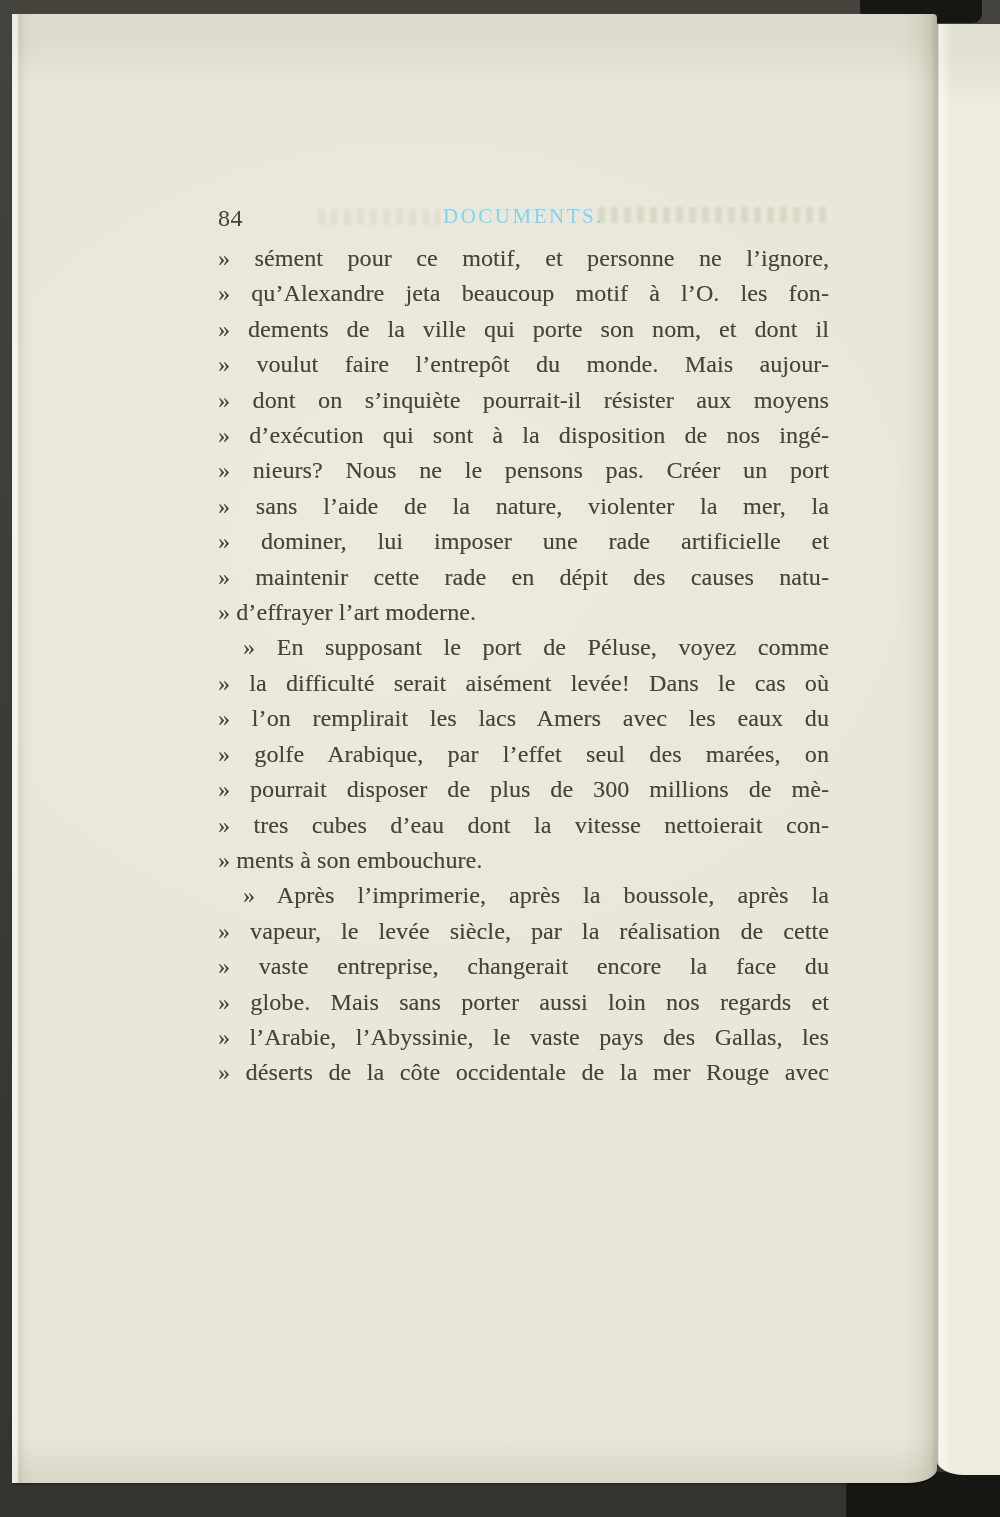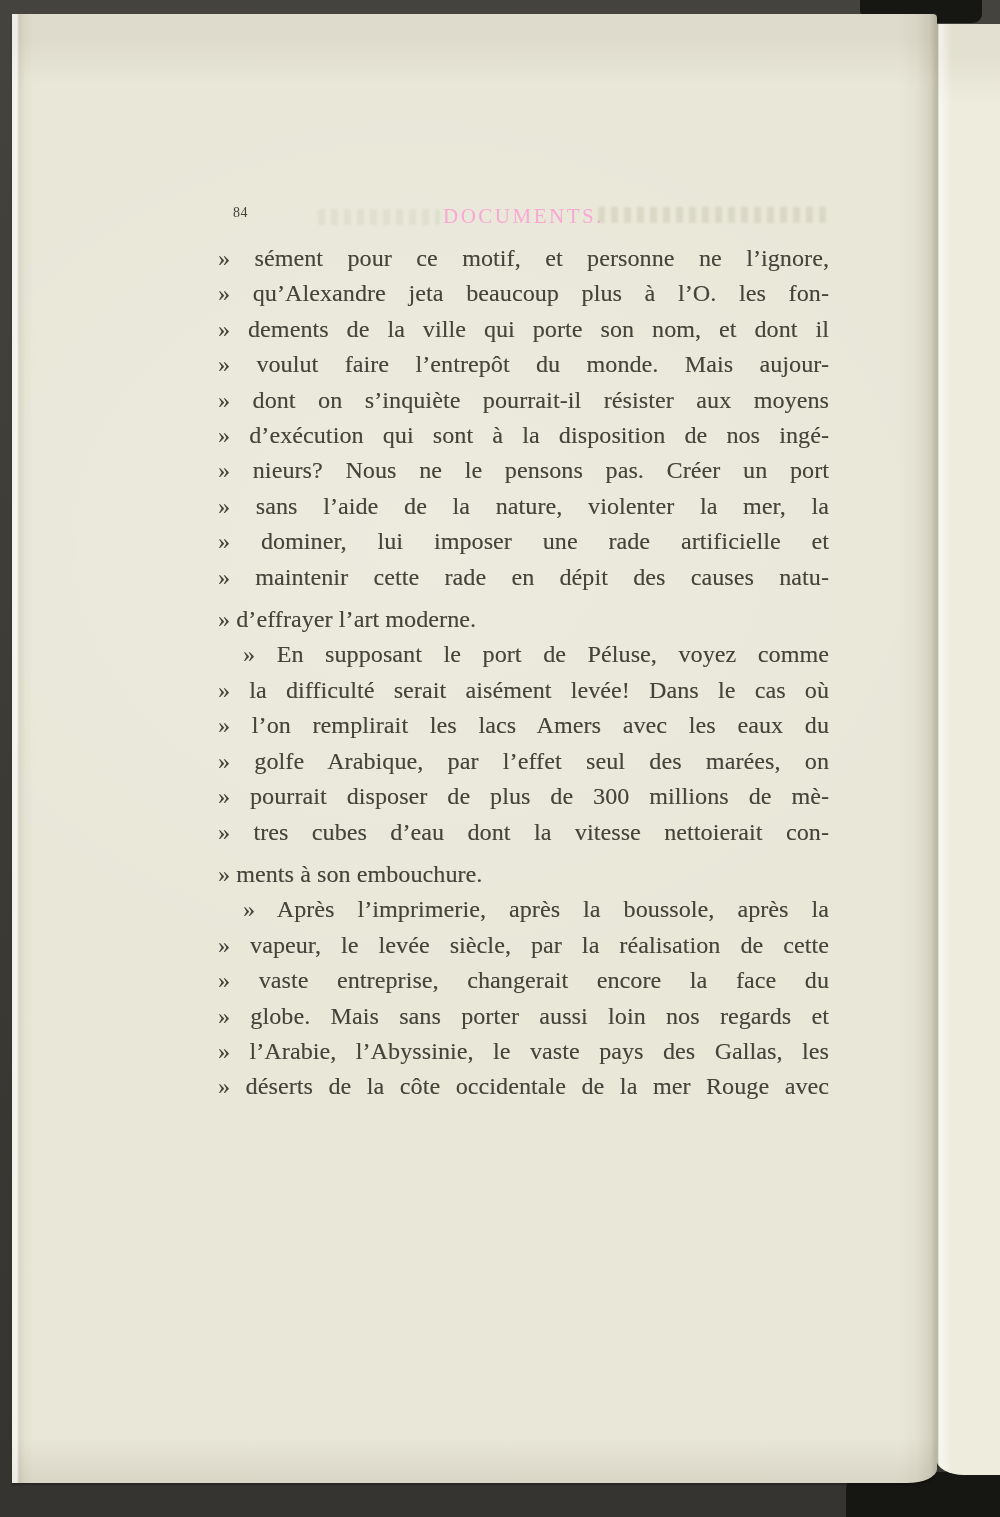--- a/index.html
+++ b/index.html
@@ -34,43 +34,43 @@
       linear-gradient(270deg, rgba(105,98,75,0.34) 0 1px, rgba(105,98,75,0.16) 7px, rgba(105,98,75,0.05) 20px, rgba(105,98,75,0) 38px),
       linear-gradient(180deg, rgba(120,114,92,0.10) 0 26px, rgba(120,114,92,0) 70px),
       linear-gradient(0deg, rgba(110,104,82,0.12) 0 6px, rgba(110,104,82,0) 46px),
       radial-gradient(ellipse 780px 640px at 44% 36%, rgba(255,255,255,0.16), rgba(255,255,255,0) 72%),
       var(--paper);
     border-bottom-right-radius:30px 14px;
     border-top-right-radius:4px;
     box-shadow:0 2px 2px rgba(0,0,0,0.28);
   }
   .page-num{
-    position:absolute;left:233px;top:205px;
-    font-size:14px;color:var(--ink);letter-spacing:0.5px;
+    position:absolute;left:218px;top:205px;
+    font-size:24px;color:var(--ink);letter-spacing:0.5px;
   }
   .running-header{
     position:absolute;left:218px;top:204px;width:611px;
     text-align:center;font-size:21px;letter-spacing:2.5px;
-    color:#f9a8d4;
+    color:#7dd3fc;
   }
   .ghost{
     position:absolute;height:16px;border-radius:3px;
     background:repeating-linear-gradient(90deg, rgba(112,102,68,0.55) 0 7px, rgba(112,102,68,0) 7px 13px);
     filter:blur(1.3px);
   }
   .ghost-1{left:598px;top:207px;width:230px;opacity:0.22;}
   .ghost-2{left:318px;top:209px;width:122px;opacity:0.13;}
   .text-block{
     position:absolute;left:218px;top:241px;width:611px;
     font-size:24px;line-height:35.4px;color:var(--ink);
     letter-spacing:0.1px;
     text-shadow:0.3px 0.3px 0.5px rgba(62,60,50,0.35);
   }
   .line{text-align:justify;text-align-last:justify;}
-  .line.last{text-align-last:left;margin-top:7px;}
+  .line.last{text-align-last:left;}
   .line.indent{padding-left:25px;}
 </style>
 </head>
 <body>
 
 <div class="scan-bg"></div>
 
 <div class="blob blob-tr"></div>
 <div class="blob blob-br"></div>
 
@@ -79,21 +79,21 @@
 <div class="page-main"></div>
 
 <div class="ghost ghost-1"></div>
 <div class="ghost ghost-2"></div>
 
 <div class="page-num">84</div>
 <div class="running-header">DOCUMENTS.</div>
 
 <div class="text-block">
     <div class="line">» sément pour ce motif, et personne ne l’ignore,</div>
-    <div class="line">» qu’Alexandre jeta beaucoup plus à l’O. les fon-</div>
+    <div class="line">» qu’Alexandre jeta beaucoup motif à l’O. les fon-</div>
     <div class="line">» dements de la ville qui porte son nom, et dont il</div>
     <div class="line">» voulut faire l’entrepôt du monde. Mais aujour-</div>
     <div class="line">» dont on s’inquiète pourrait-il résister aux moyens</div>
     <div class="line">» d’exécution qui sont à la disposition de nos ingé-</div>
     <div class="line">» nieurs? Nous ne le pensons pas. Créer un port</div>
     <div class="line">» sans l’aide de la nature, violenter la mer, la</div>
     <div class="line">» dominer, lui imposer une rade artificielle et</div>
     <div class="line">» maintenir cette rade en dépit des causes natu-</div>
     <div class="line last">» d’effrayer l’art moderne.</div>
     <div class="line indent">» En supposant le port de Péluse, voyez comme</div>

